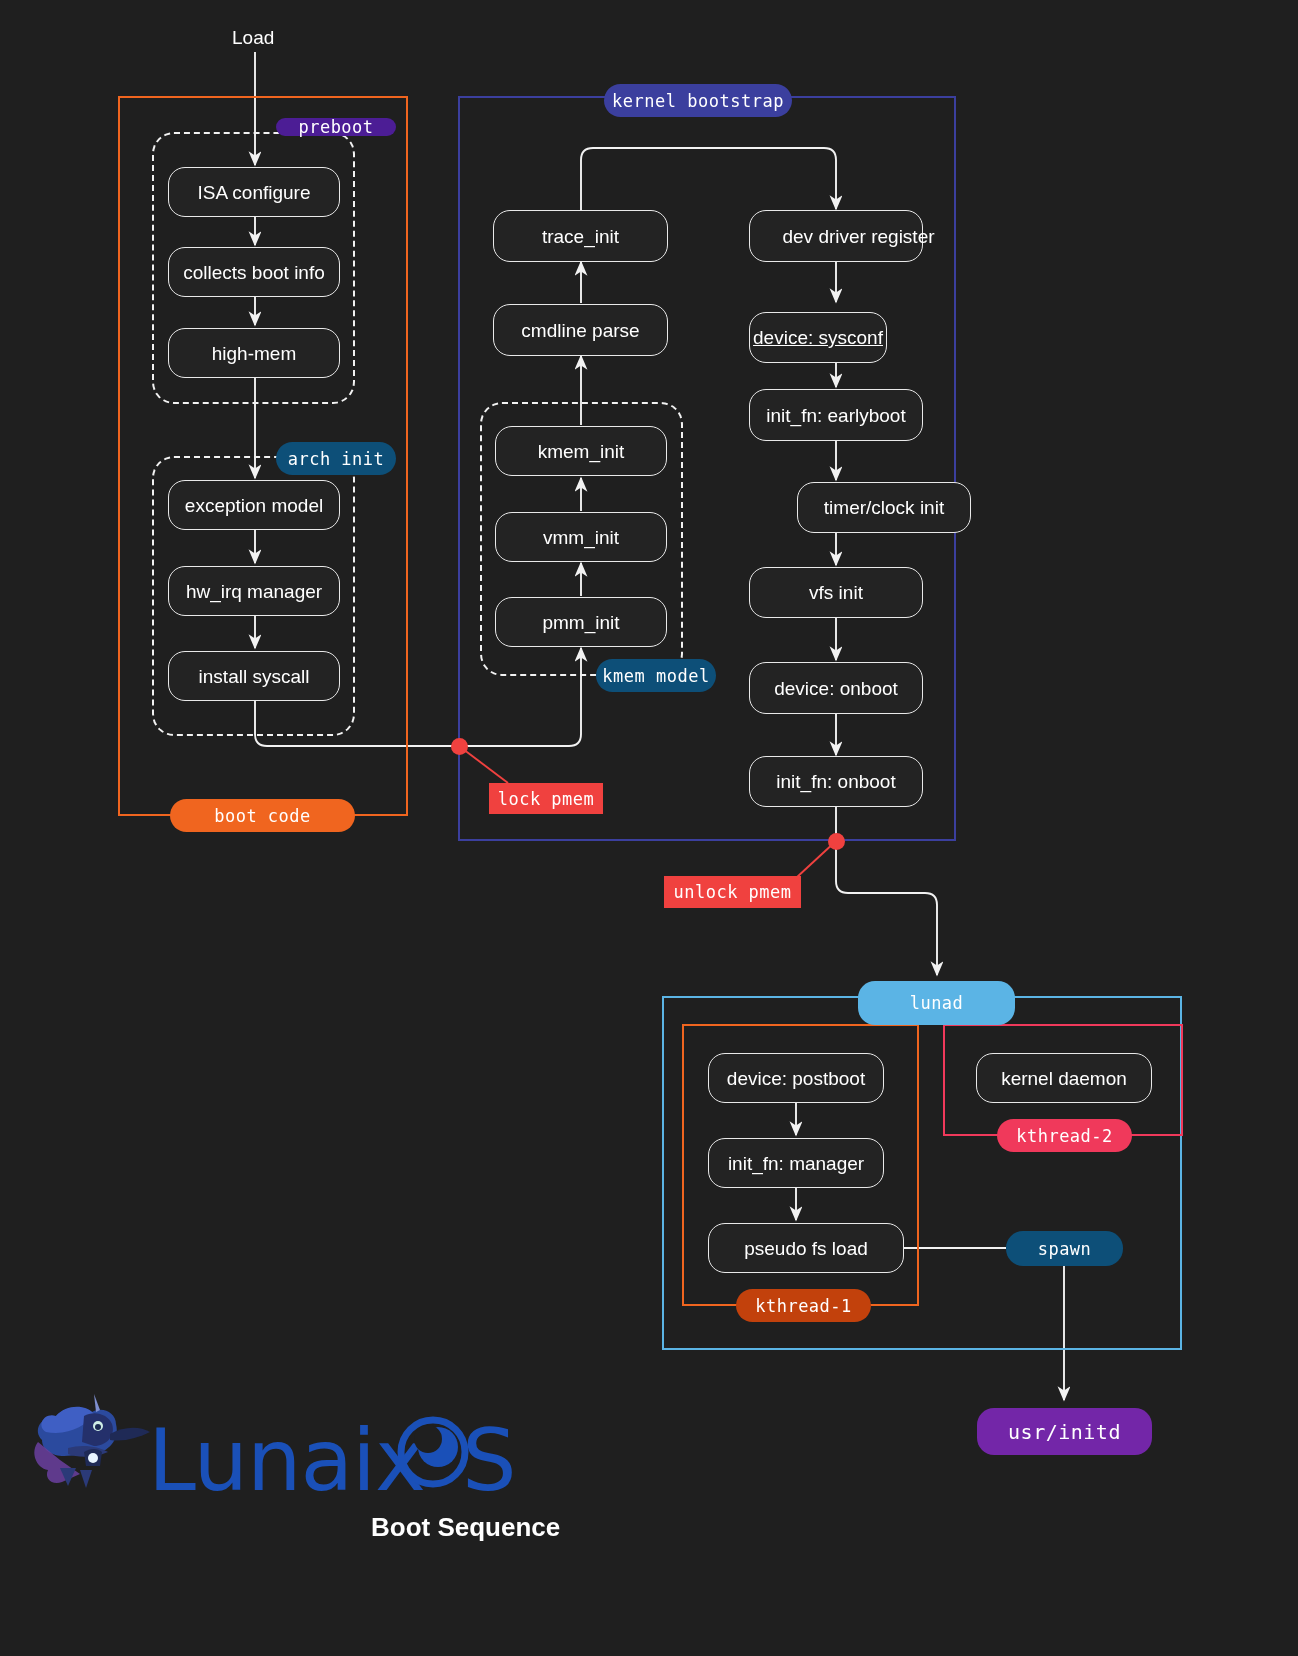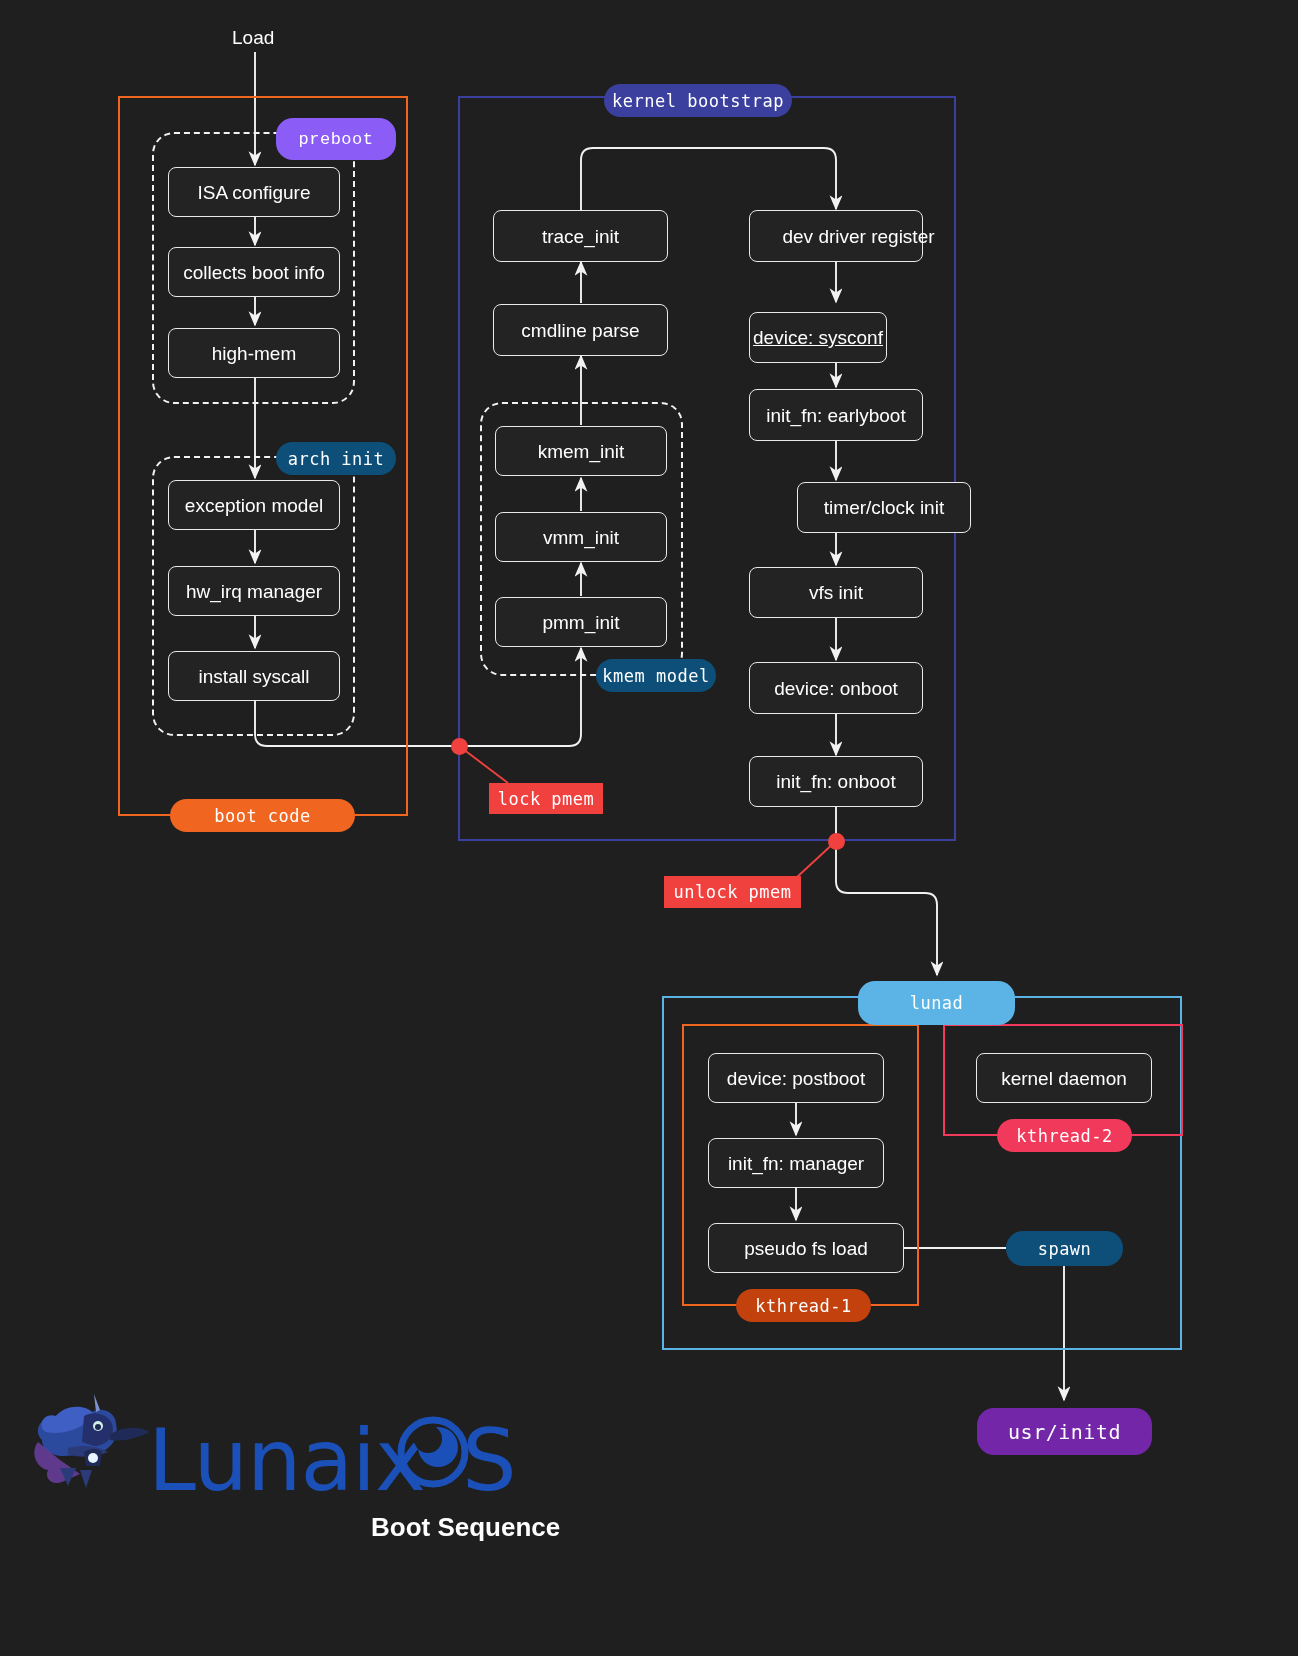--- a/index.html
+++ b/index.html
@@ -2,21 +2,21 @@
 <html><head>
 <meta charset="utf-8">
 <style>
   html,body{margin:0;padding:0;background:#1f1f1f;}
   body{width:1298px;height:1656px;position:relative;overflow:hidden;
        font-family:"Liberation Sans",sans-serif;color:#ffffff;}
   .stage{position:absolute;inset:0;}
   svg.wires{position:absolute;left:0;top:0;width:1298px;height:1656px;overflow:visible;}
 
   
-  .node{position:absolute;border:1.6px solid #e9e9e9;border-radius:8px;
+  .node{position:absolute;border:1.6px solid #e9e9e9;border-radius:17px;
         background:#232323;color:#fff;font-size:19px;line-height:1;
         display:flex;align-items:center;justify-content:center;
         text-align:right;box-sizing:border-box;white-space:nowrap;}
 
   
   .cluster{position:absolute;box-sizing:border-box;}
   .solid2{border:2.5px solid;}
   .dashed{border:2px dashed #f2f2f2;border-radius:22px;}
 
   
@@ -125,21 +125,21 @@
   <div class="node" style="left:749px;top:482px;width:174px;height:51px;margin-left:48px;">timer/clock init</div>
   <div class="node" style="left:749px;top:567px;width:174px;height:51px;">vfs init</div>
   <div class="node" style="left:749px;top:662px;width:174px;height:52px;">device: onboot</div>
   <div class="node" style="left:749px;top:756px;width:174px;height:51px;">init_fn: onboot</div>
 
   <div class="node" style="left:708px;top:1053px;width:176px;height:50px;">device: postboot</div>
   <div class="node" style="left:708px;top:1138px;width:176px;height:50px;">init_fn: manager</div>
   <div class="node" style="left:708px;top:1223px;width:196px;height:50px;">pseudo fs load</div>
   <div class="node" style="left:976px;top:1053px;width:176px;height:50px;">kernel daemon</div>
 
-  <div class="tag pill" style="left:276px;top:118px;width:120px;height:42px;background:#8b5cf6;font-family:Liberation Mono, monospace;">preboot</div>
+  <div class="tag pill" style="left:276px;top:118px;width:120px;height:18px;background:#4c1d95;">preboot</div>
   <div class="tag pill" style="left:276px;top:442px;width:120px;height:33px;background:#0d4f78;">arch init</div>
   <div class="tag pill" style="left:596px;top:659px;width:120px;height:33px;background:#0d4f78;">kmem model</div>
 
   <div class="tag pill" style="left:170px;top:799px;width:185px;height:33px;background:#f0651f;">boot code</div>
   <div class="tag pill" style="left:604px;top:84px;width:188px;height:33px;background:#3b3f9e;">kernel bootstrap</div>
   <div class="tag pill" style="left:858px;top:981px;width:157px;height:44px;background:#5bb4e5;">lunad</div>
   <div class="tag pill" style="left:736px;top:1289px;width:135px;height:33px;background:#c2410c;">kthread-1</div>
   <div class="tag pill" style="left:997px;top:1119px;width:135px;height:33px;background:#f0395b;">kthread-2</div>
   <div class="tag pill" style="left:1006px;top:1231px;width:117px;height:35px;background:#0d4f78;">spawn</div>
 

